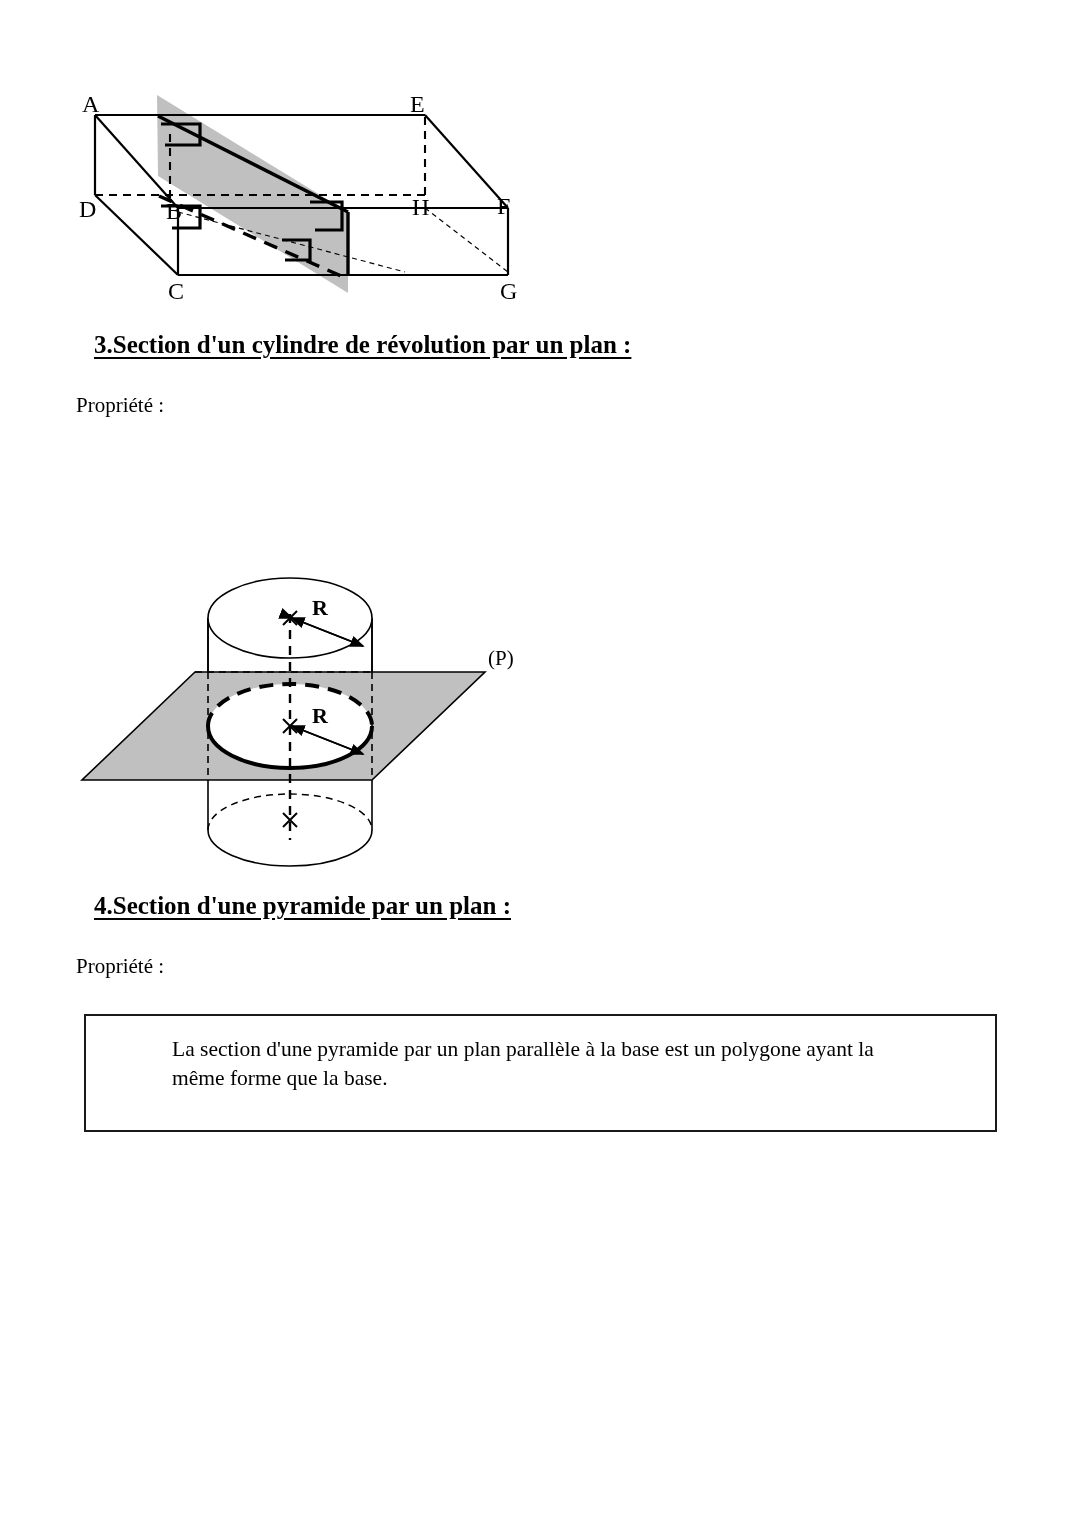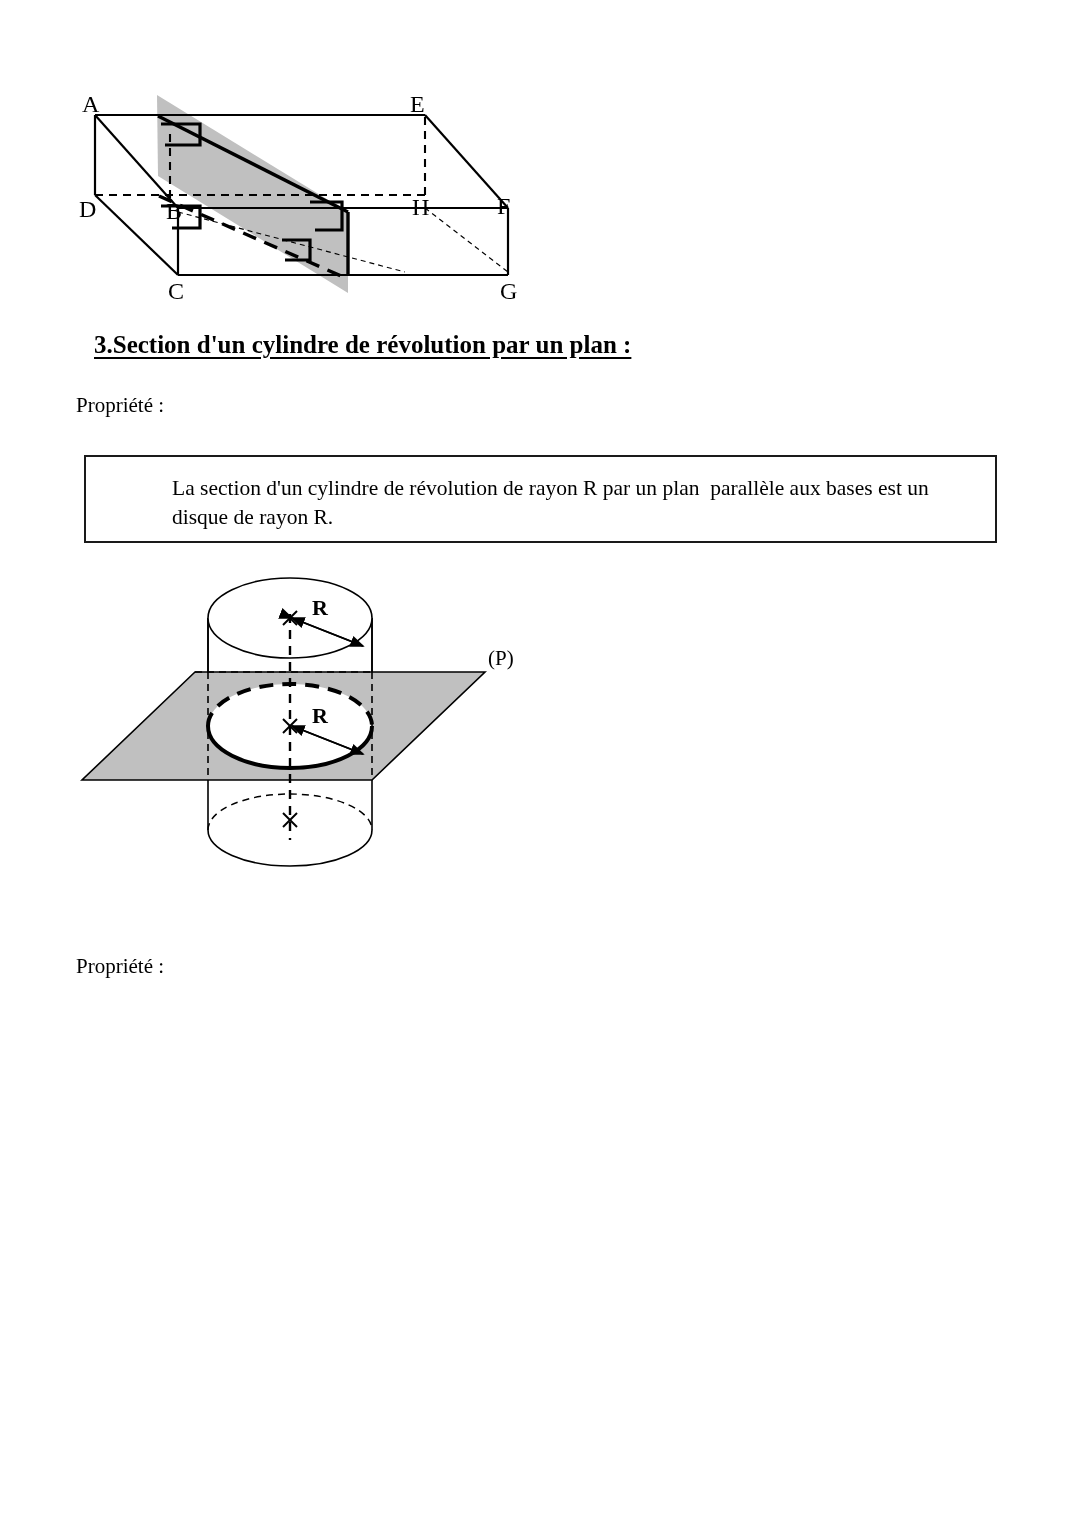--- a/index.html
+++ b/index.html
@@ -187,23 +187,20 @@
         <text x="108" y="219">C</text>
         <text x="440" y="219">G</text>
       </g>
     </svg>
   </div>
 
   <div class="heading" id="heading-3">3.Section d'un cylindre de révolution par un plan :</div>
 
   <div class="propriete" id="propriete-1">Propriété :</div>
 
-  <div class="prop-box" id="prop-box-1">
-    <div class="prop-text" id="prop-text-1">La section d'un cylindre de révolution de rayon R par un plan  parallèle aux bases est un disque de rayon R.</div>
-  </div>
 
   <div class="fig-cyl">
     <svg width="470" height="312" viewBox="0 0 470 312" xmlns="http://www.w3.org/2000/svg">
 
       <g stroke="#000" fill="none" stroke-width="1.6">
 
         <line x1="128" y1="50" x2="128" y2="262"></line>
 
         <line x1="292" y1="50" x2="292" y2="262"></line>
       </g>
@@ -263,17 +260,22 @@
       <line x1="283" y1="78" x2="212" y2="50" stroke="#000" stroke-width="1.8" marker-end="url(#ah)"></line>
       <line x1="212" y1="158" x2="283" y2="186" stroke="#000" stroke-width="1.8" marker-end="url(#ah2)"></line>
       <line x1="283" y1="186" x2="212" y2="158" stroke="#000" stroke-width="1.8" marker-end="url(#ah)"></line>
 
       <text class="lbl" x="232" y="47" font-size="22" font-weight="bold" fill="#000">R</text>
       <text class="lbl" x="232" y="155" font-size="22" font-weight="bold" fill="#000">R</text>
       <text class="lbl" x="408" y="97" font-size="21" fill="#000">(P)</text>
     </svg>
   </div>
 
+  <div class="heading" id="heading-4">4.Section d'une pyramide par un plan :</div>
 
   <div class="propriete" id="propriete-2">Propriété :</div>
 
+  <div class="prop-box" id="prop-box-2">
+    <div class="prop-text" id="prop-text-2">La section d'une pyramide par un plan parallèle à la base est un polygone ayant la
+même forme que la base.</div>
+  </div>
 
 </div>
 
 </body></html>

